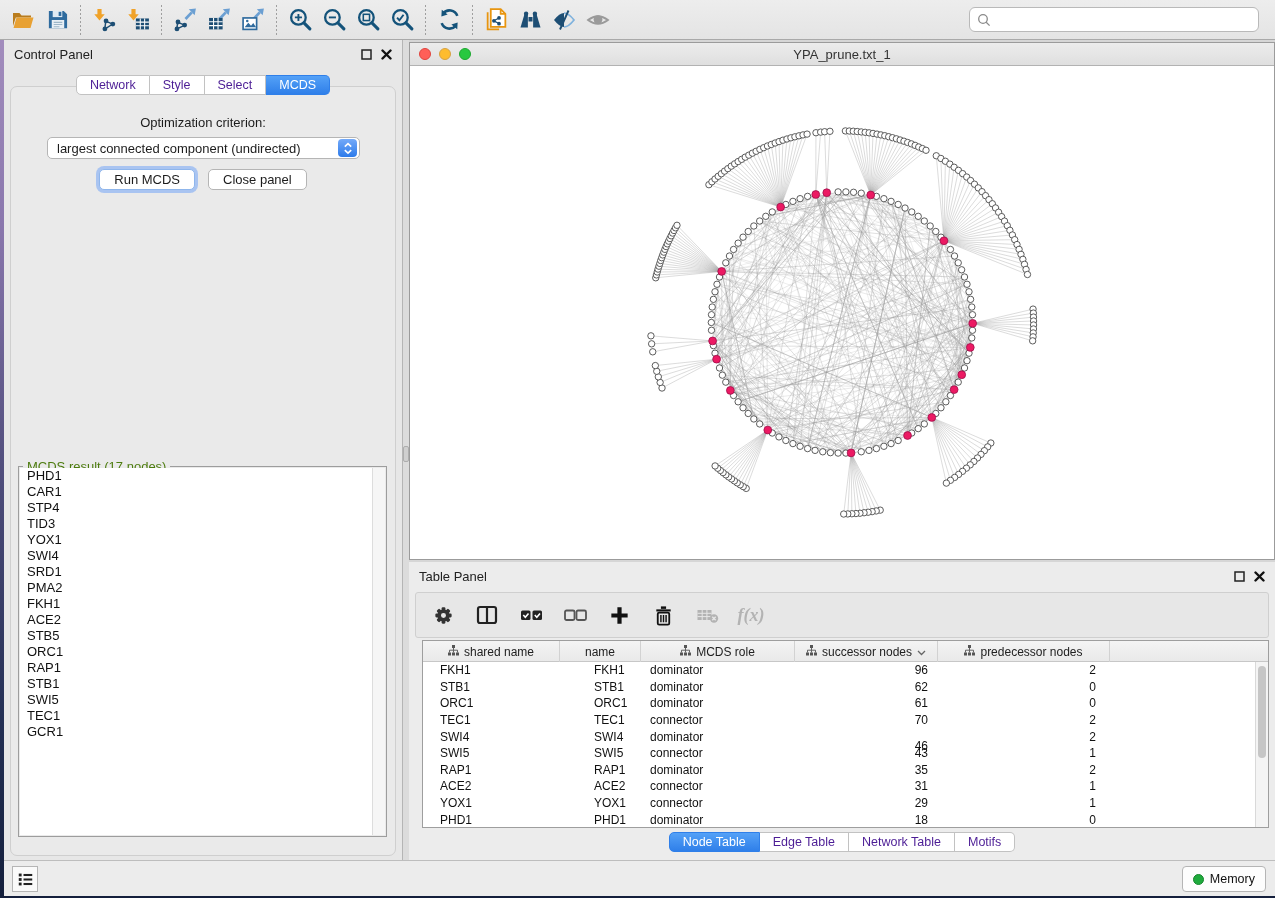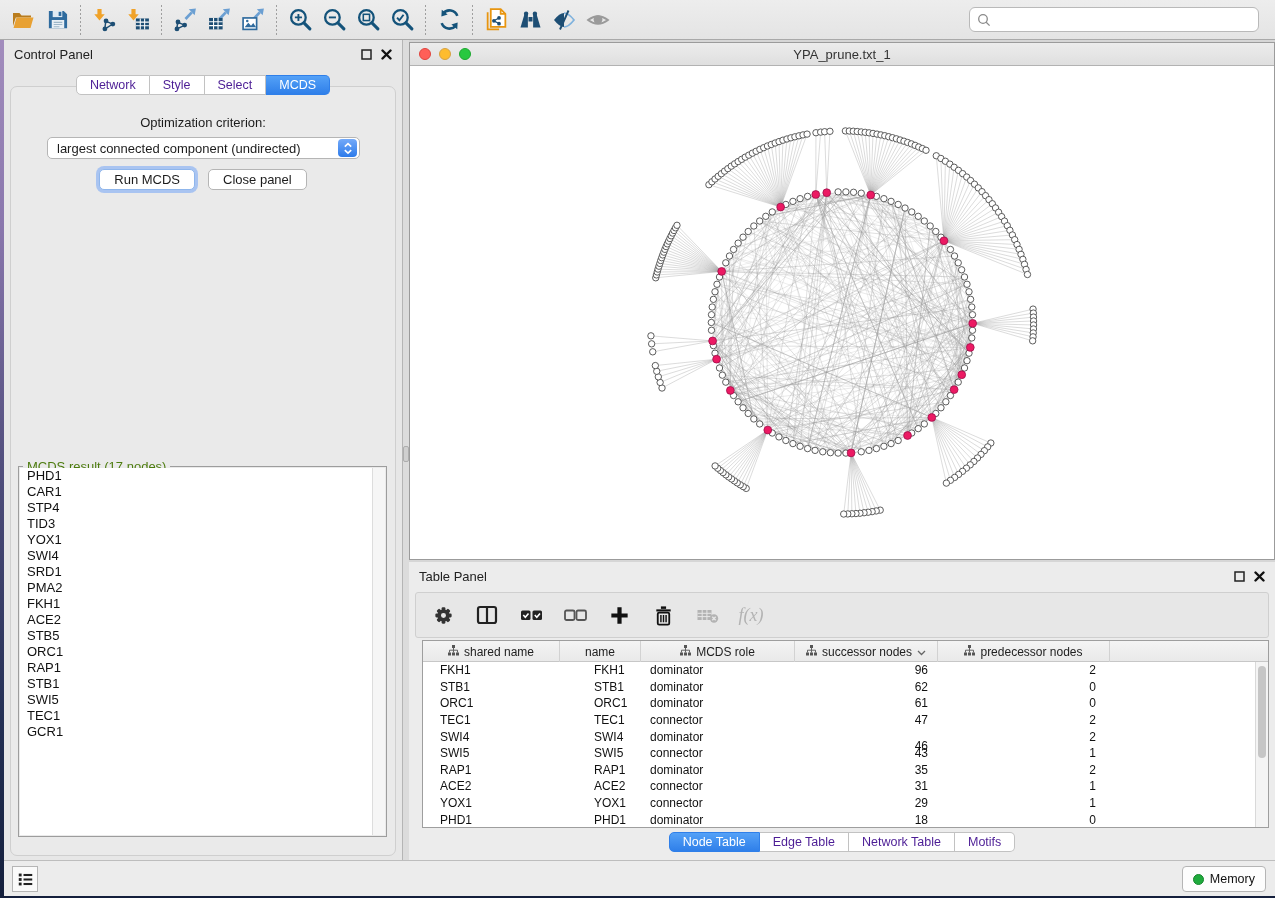--- a/index.html
+++ b/index.html
@@ -74,21 +74,21 @@
   .light.yellow{ background:#febc2e; border:1px solid #d6a243; }
   .light.green { background:#28c840; border:1px solid #1da82f; }
   .net-title { position:absolute; left:0; right:0; top:4px; text-align:center; font-size:13px; color:#333; }
   .net-canvas { position:absolute; left:0; right:0; top:23px; bottom:0; background:#fff; }
   .net-canvas svg { width:100%; height:100%; display:block; }
 
   
   .table-panel { position:absolute; left:0; right:0; top:522px; bottom:0; background:#ececec; }
   .tp-toolbar { position:absolute; left:6px; right:6px; top:30px; height:46px; background:#e7e7e7;
                 border:1px solid #cfcfcf; border-radius:3px; display:flex; align-items:center;
-                gap:14px; padding:0 12px; }
+                gap:14px; padding:0 12px;font-weight:bold; }
   .tp-btn { width:30px; height:30px; display:flex; align-items:center; justify-content:center; }
   .fx { font-family:"Liberation Serif", serif; font-style:italic; font-size:18px; color:#b3b3b3; }
   .tbl { position:absolute; left:13px; top:78px; width:847px; height:188px; background:#fff;
          border:1px solid #9e9e9e; }
   .tbl-head { position:absolute; left:0; top:0; right:0; height:21px; display:flex;
               background:linear-gradient(#f4f4f4,#e9e9e9); border-bottom:1px solid #c7c7c7; }
   .th { height:21px; display:flex; align-items:center; justify-content:center; gap:5px;
         border-right:1px solid #d2d2d2; font-size:12px; color:#222; position:relative; }
   .tbl-body { position:absolute; left:0; right:13px; top:21px; bottom:0; overflow:hidden; }
   .tr { display:flex; height:16.6px; align-items:center; }
@@ -1333,21 +1333,21 @@
               <div class="td c0" style="width: 137px;">ORC1</div>
               <div class="td c1" style="width: 81px;">ORC1</div>
               <div class="td c2" style="width: 154px;">dominator</div>
               <div class="td c3" style="width: 143px;">61</div>
               <div class="td c4" style="width: 172px;">0</div>
             </div>
             <div class="tr">
               <div class="td c0" style="width: 137px;">TEC1</div>
               <div class="td c1" style="width: 81px;">TEC1</div>
               <div class="td c2" style="width: 154px;">connector</div>
-              <div class="td c3" style="width: 143px;">47</div>
+              <div class="td c3" style="width: 143px;">70</div>
               <div class="td c4" style="width: 172px;">2</div>
             </div>
             <div class="tr">
               <div class="td c0" style="width: 137px;">SWI4</div>
               <div class="td c1" style="width: 81px;">SWI4</div>
               <div class="td c2" style="width: 154px;">dominator</div>
               <div class="td c3" style="width: 143px; margin-top: 18px;">46</div>
               <div class="td c4" style="width: 172px;">2</div>
             </div>
             <div class="tr">

